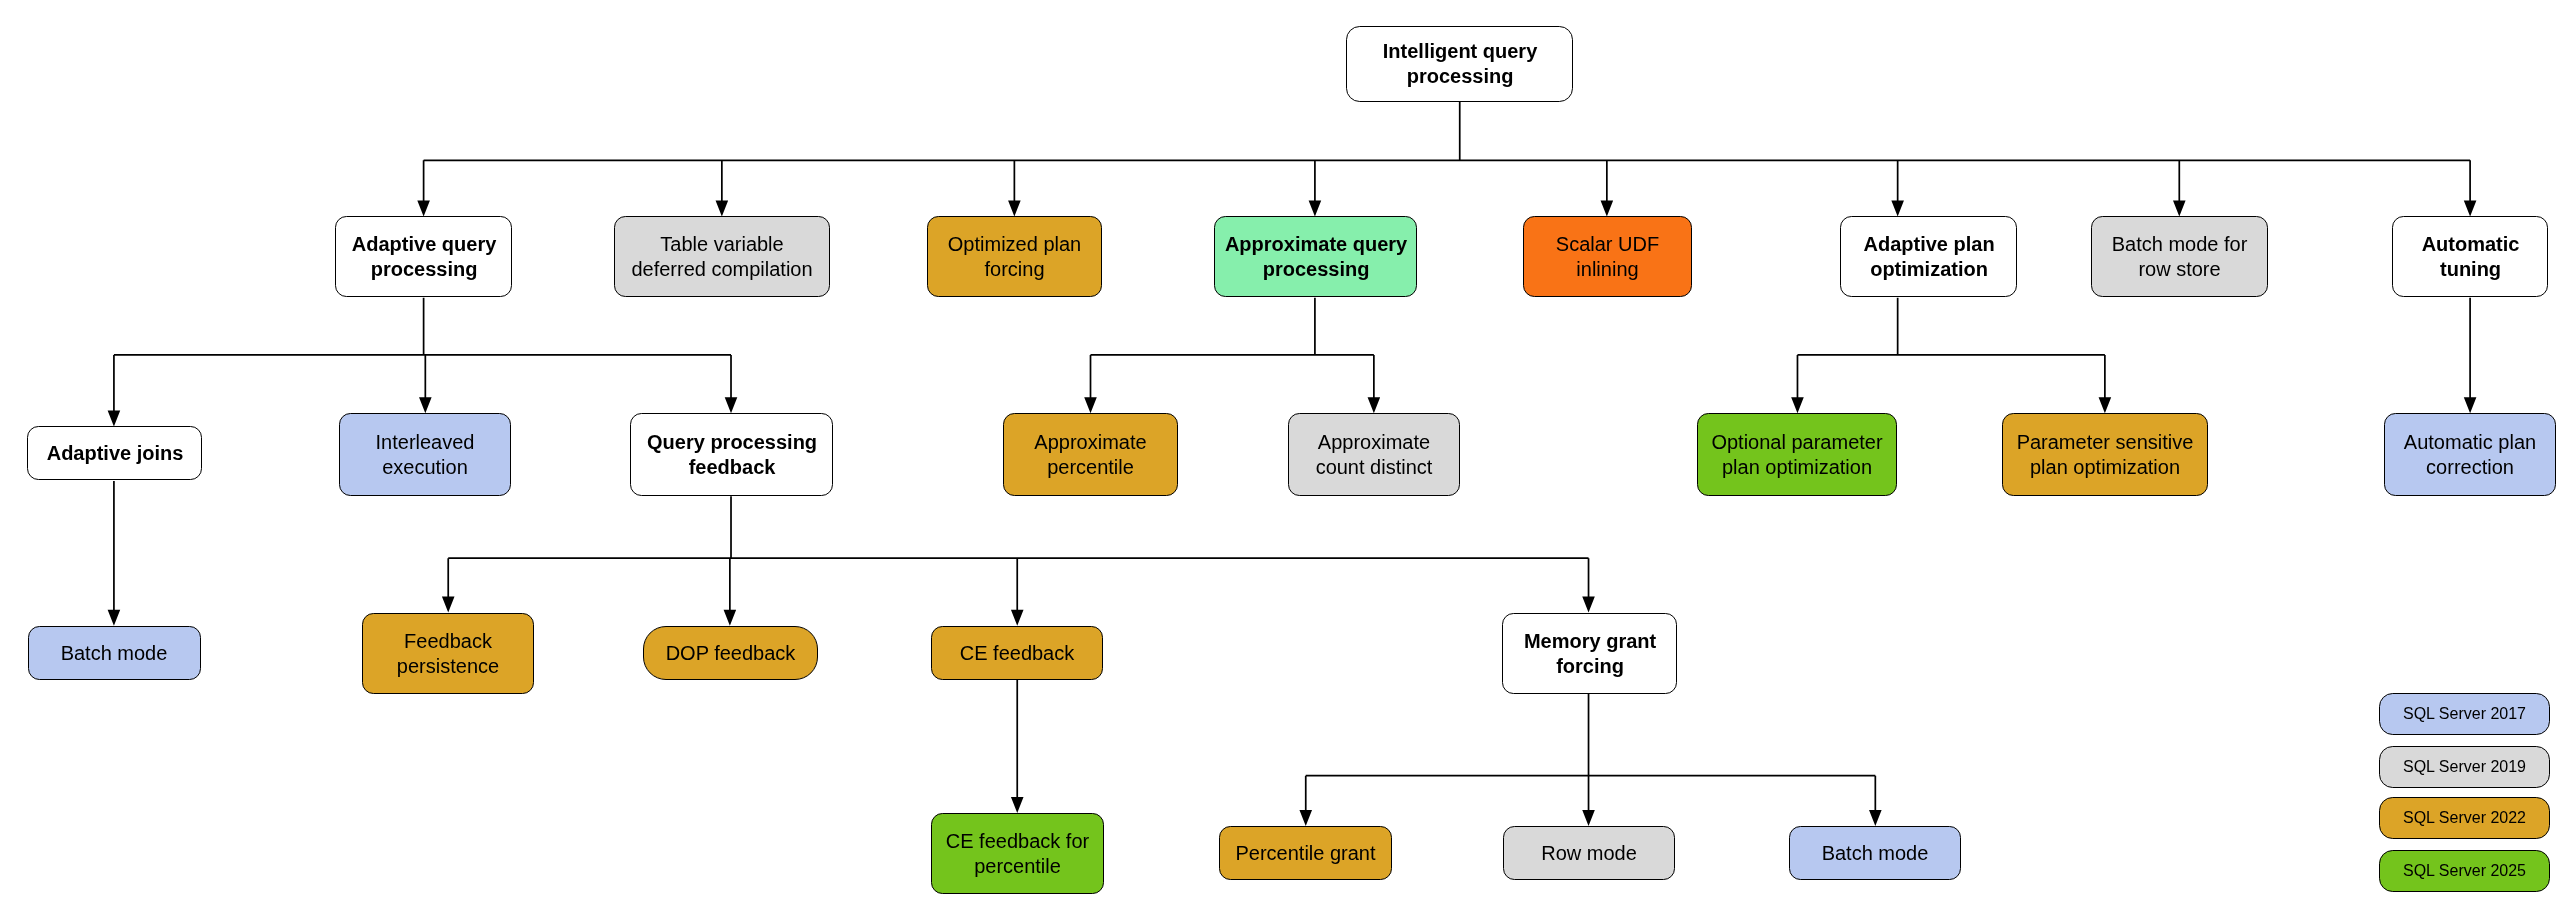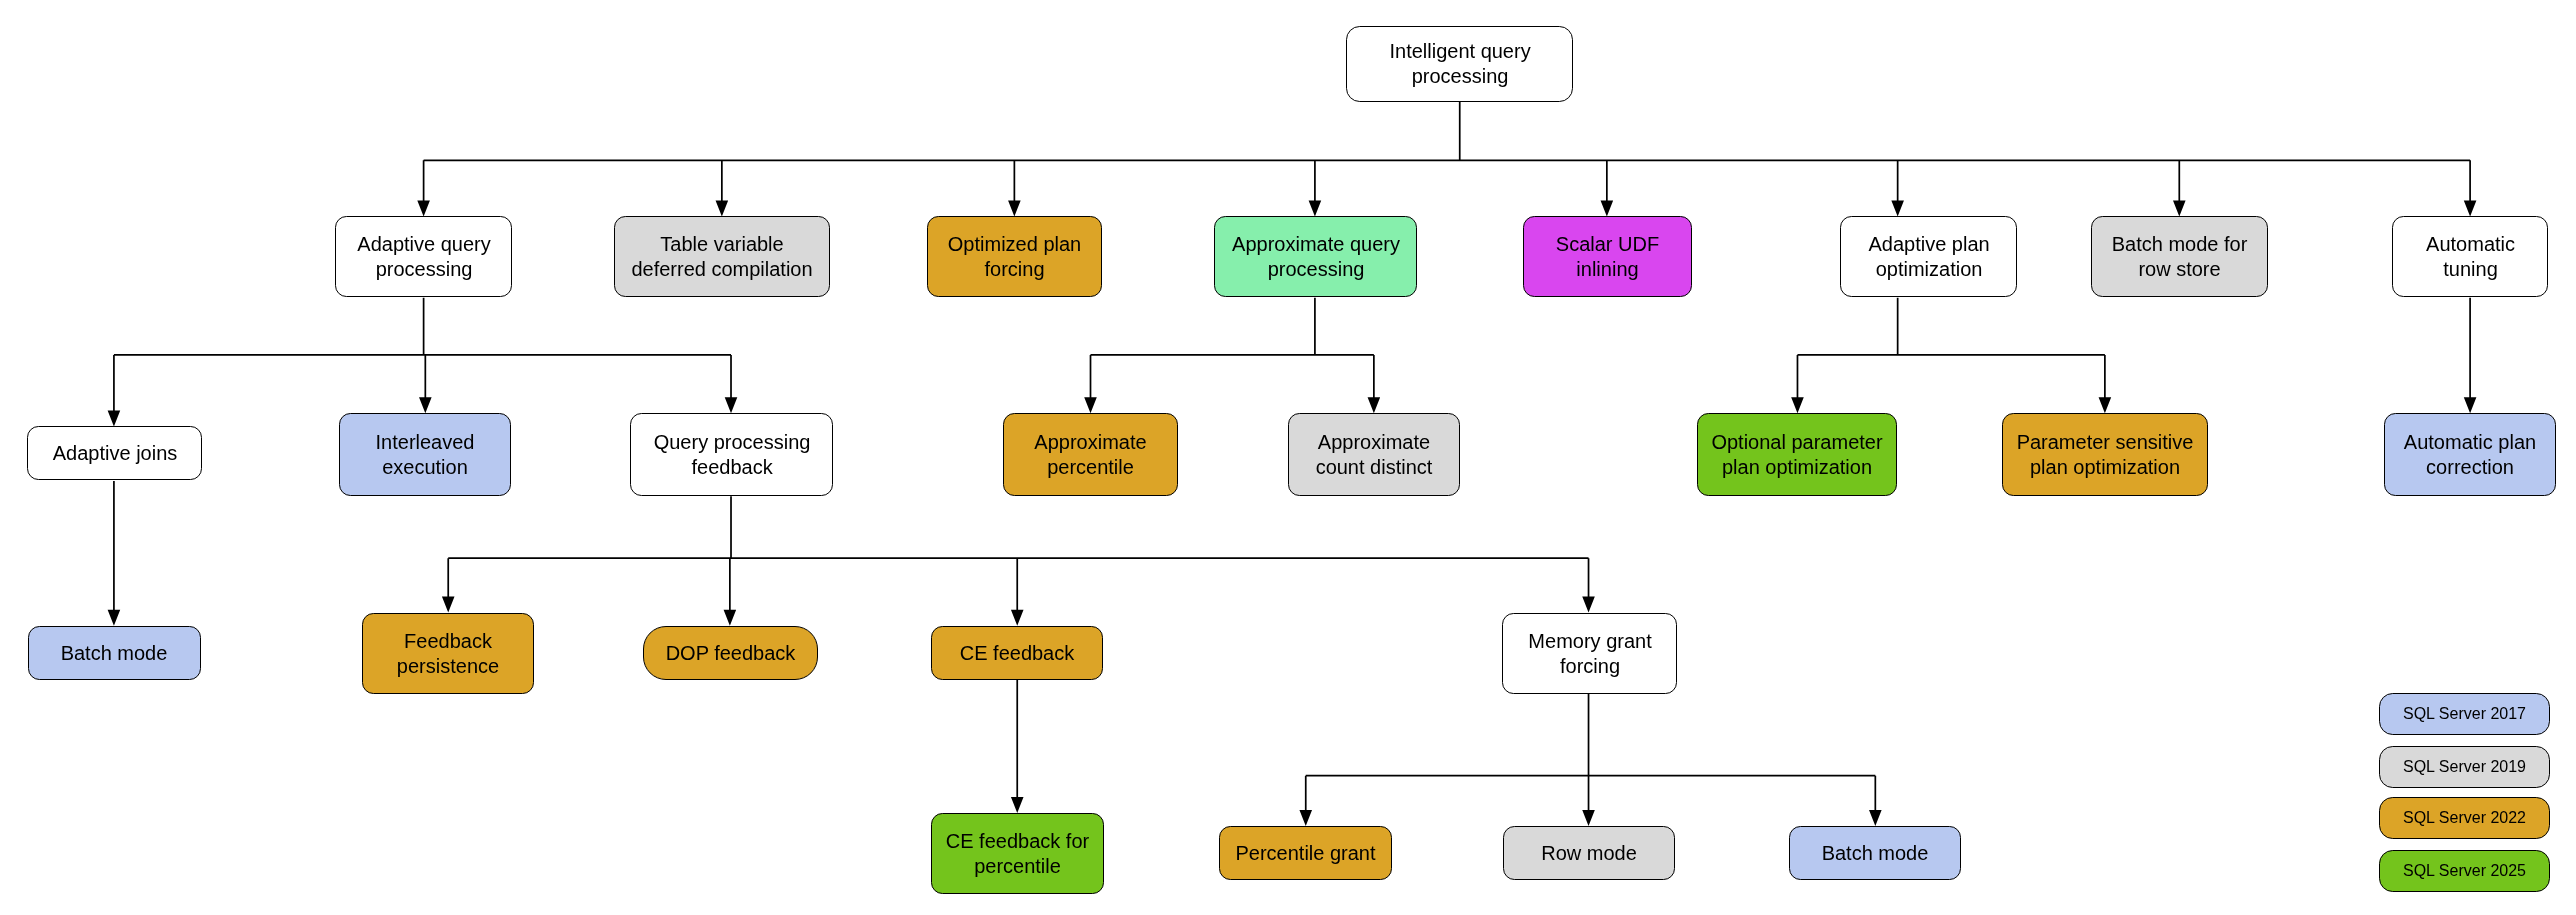--- a/index.html
+++ b/index.html
@@ -19,21 +19,21 @@
     box-sizing:border-box;
     display:flex;align-items:center;justify-content:center;
     text-align:center;
     background:#fff;
     border:1.7px solid #000;
     border-radius:11.4px;
     font-size:20px;
     line-height:25px;
     padding:0 6.9px;
   }
-  .node.emph{font-weight:400;padding-left:8px;}
+  .node.emph{font-weight:700;padding-left:8px;}
   .node.root{border-radius:13.7px;}
   .legend-item{
     position:absolute;
     box-sizing:border-box;
     left:2379px;width:171px;height:42px;
     display:flex;align-items:center;justify-content:center;
     border:1.7px solid #000;
     border-radius:13.7px;
     font-size:16px;
     white-space:nowrap;
@@ -71,21 +71,21 @@
 </div>
 <div class="node" style="left: 614px; top: 216px; width: 216px; height: 81px; background-color: rgb(217, 217, 217);">
   <span>Table variable deferred compilation</span>
 </div>
 <div class="node" style="left: 927px; top: 216px; width: 175px; height: 81px; background-color: rgb(220, 164, 39);">
   <span>Optimized plan forcing</span>
 </div>
 <div class="node emph" style="left: 1214px; top: 216px; width: 203px; height: 81px; background-color: #86efac;">
   <span>Approximate query processing</span>
 </div>
-<div class="node" style="left: 1523px; top: 216px; width: 169px; height: 81px; background-color: #d946ef;">
+<div class="node" style="left: 1523px; top: 216px; width: 169px; height: 81px; background-color: #f97316;">
   <span>Scalar UDF inlining</span>
 </div>
 <div class="node emph" style="left: 1809px; top: 216px; width: 177px; height: 81px; background-color: rgb(255, 255, 255); margin-left: 31px;">
   <span>Adaptive plan optimization</span>
 </div>
 <div class="node" style="left: 2091px; top: 216px; width: 177px; height: 81px; background-color: rgb(217, 217, 217);">
   <span>Batch mode for row store</span>
 </div>
 <div class="node emph" style="left: 2392px; top: 216px; width: 156px; height: 81px; background-color: rgb(255, 255, 255);">
   <span>Automatic tuning</span>

